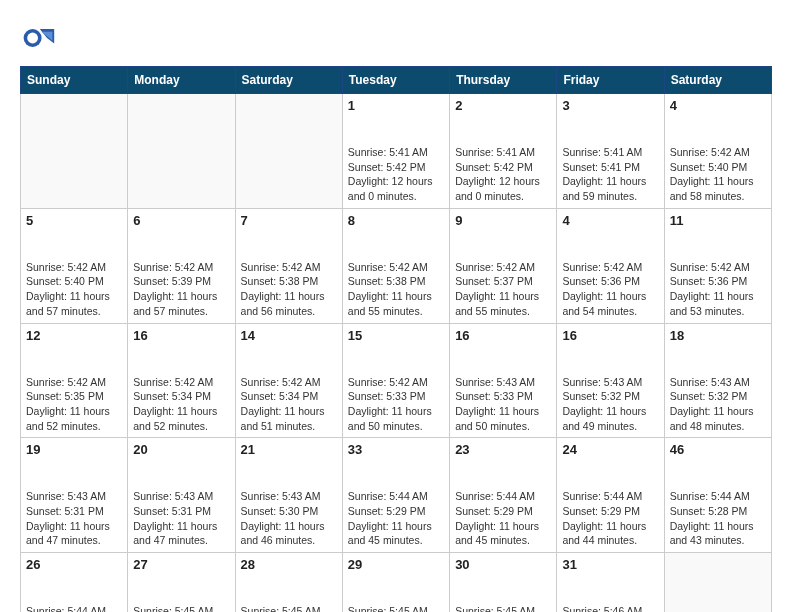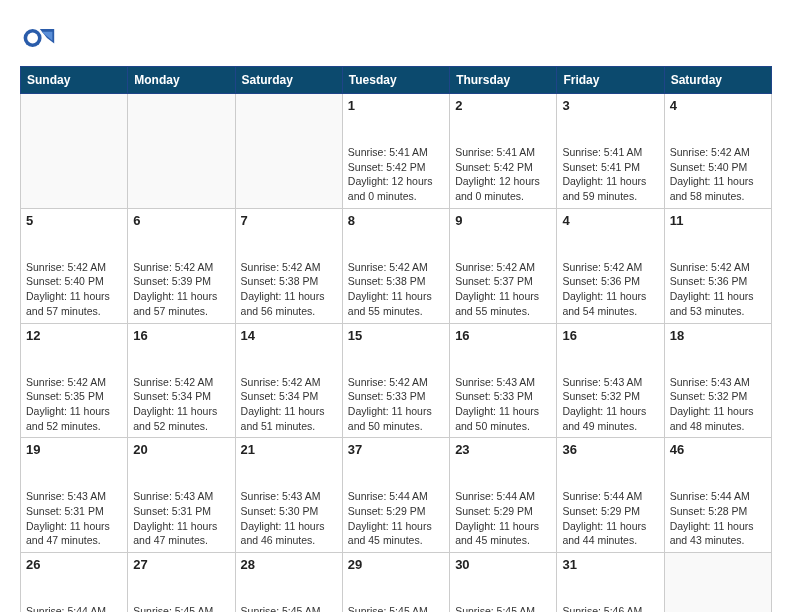--- a/index.html
+++ b/index.html
@@ -273,35 +273,35 @@
 and 47 minutes.</div>
         </td>
         <td>
           <div class="day-number">21</div>
           <div class="day-info" style="white-space: pre-line;">Sunrise: 5:43 AM
 Sunset: 5:30 PM
 Daylight: 11 hours
 and 46 minutes.</div>
         </td>
         <td>
-          <div class="day-number">37</div>
+          <div class="day-number">33</div>
           <div class="day-info" style="white-space: pre-line;">Sunrise: 5:44 AM
 Sunset: 5:29 PM
 Daylight: 11 hours
 and 45 minutes.</div>
         </td>
         <td>
           <div class="day-number">23</div>
           <div class="day-info" style="white-space: pre-line;">Sunrise: 5:44 AM
 Sunset: 5:29 PM
 Daylight: 11 hours
 and 45 minutes.</div>
         </td>
         <td>
-          <div class="day-number">36</div>
+          <div class="day-number">24</div>
           <div class="day-info" style="white-space: pre-line;">Sunrise: 5:44 AM
 Sunset: 5:29 PM
 Daylight: 11 hours
 and 44 minutes.</div>
         </td>
         <td>
           <div class="day-number">46</div>
           <div class="day-info" style="white-space: pre-line;">Sunrise: 5:44 AM
 Sunset: 5:28 PM
 Daylight: 11 hours

